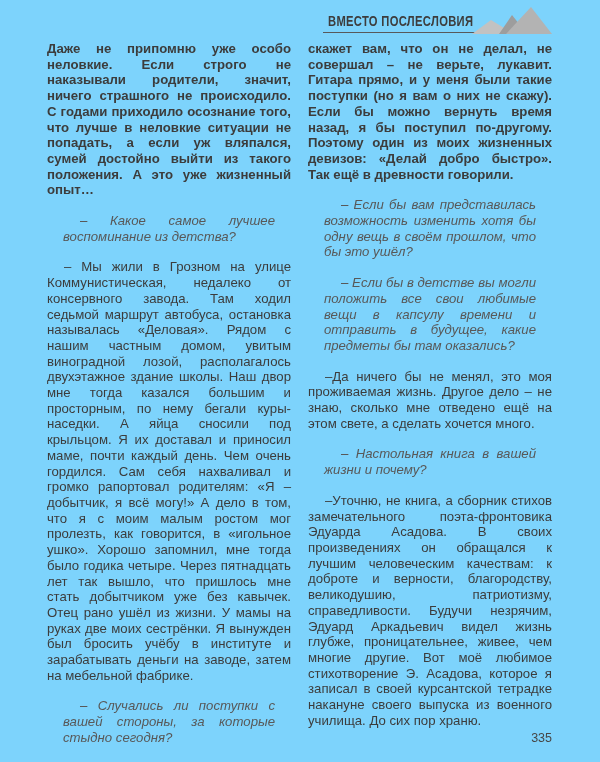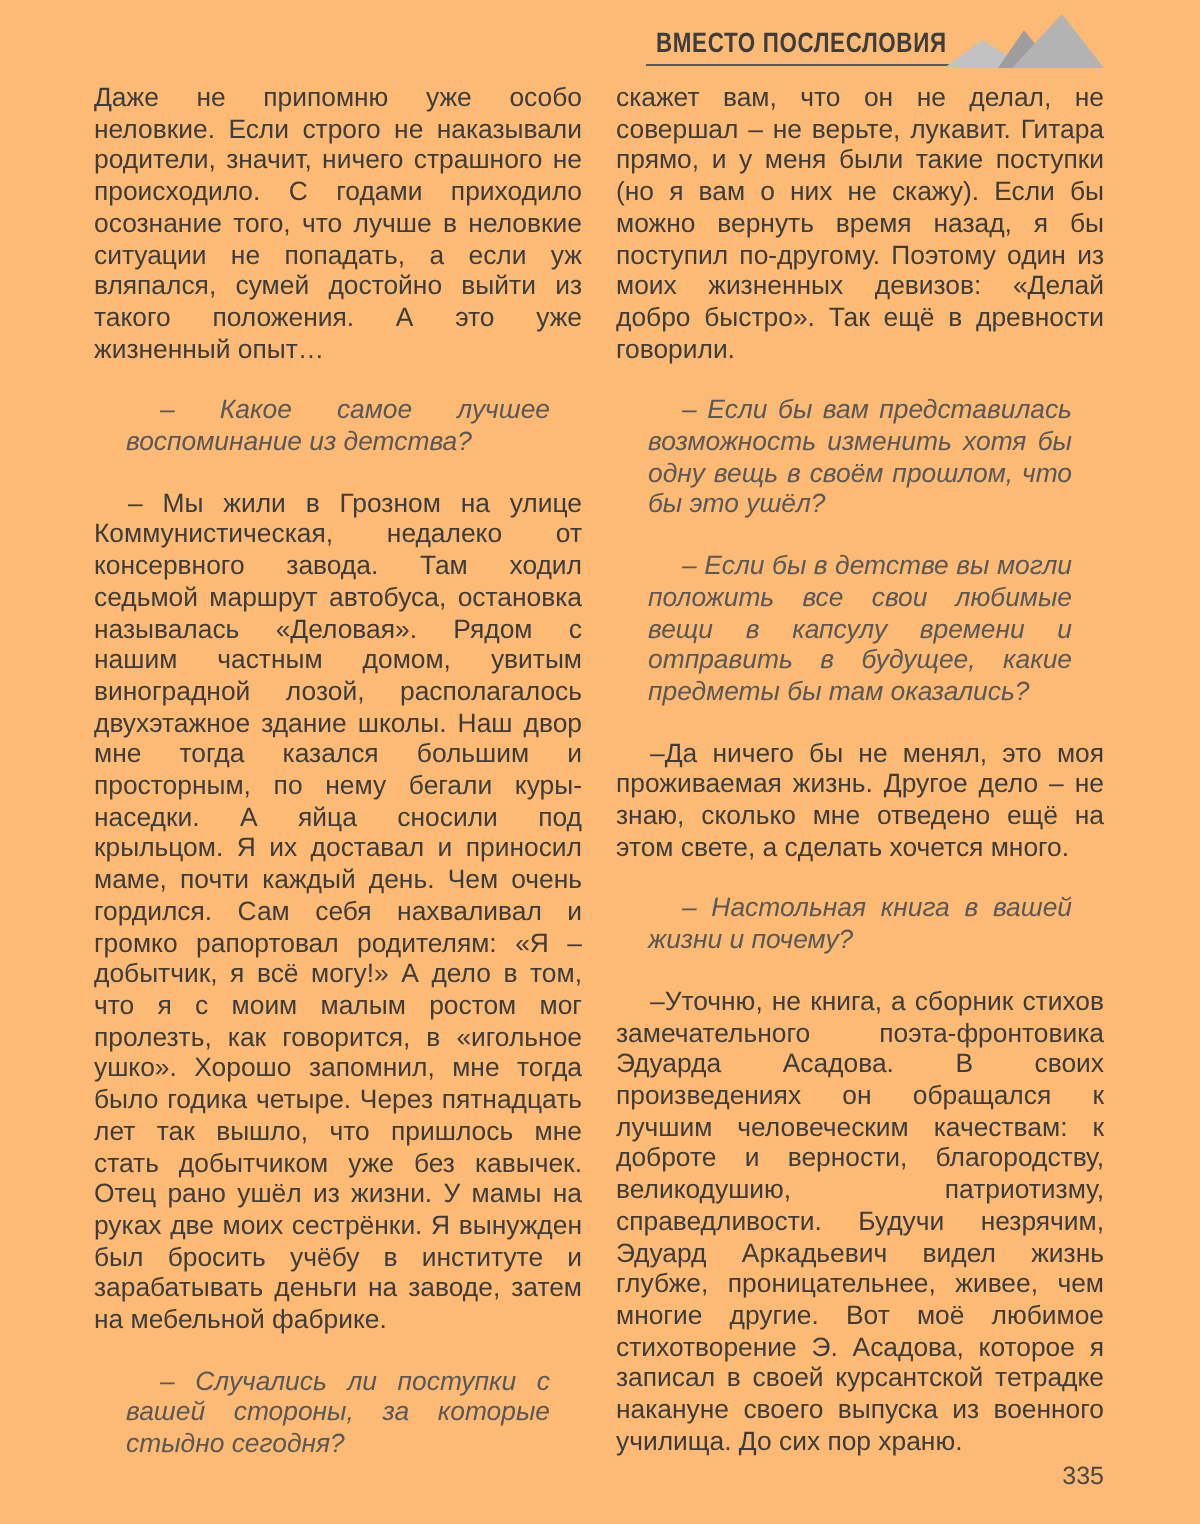--- a/index.html
+++ b/index.html
@@ -5,21 +5,21 @@
   html, body {
     margin: 0;
     padding: 0;
     background: #fbfbfa;
     font-family: "Liberation Sans", sans-serif;
   }
   .page {
     position: relative;
     width: 600px;
     height: 762px;
-    background: #fdba74;
+    background: #7dd3fc;
     overflow: hidden;
   }
   
   .header {
     position: absolute;
     top: 7px;
     left: 323px;
     width: 227px;
     height: 25px;
     border-bottom: 1.7px solid #58595b;
@@ -59,21 +59,21 @@
     line-height: 15.7px;
     color: #3c3c3c;
     text-align: justify;
     hyphens: auto;
     -webkit-hyphens: auto;
   }
   p.para {
     margin: 0;
     text-indent: 17px;
   }
-  p.para.no-indent { text-indent: 0; }
+  p.para.no-indent { text-indent: 0; font-weight: bold; }
   p.para.question {
     font-style: italic;
     color: #585858;
     margin: 15px 16px;
   }
   .page-number {
     position: absolute;
     top: 719px;
     right: 48px;
     font-size: 12.5px;

